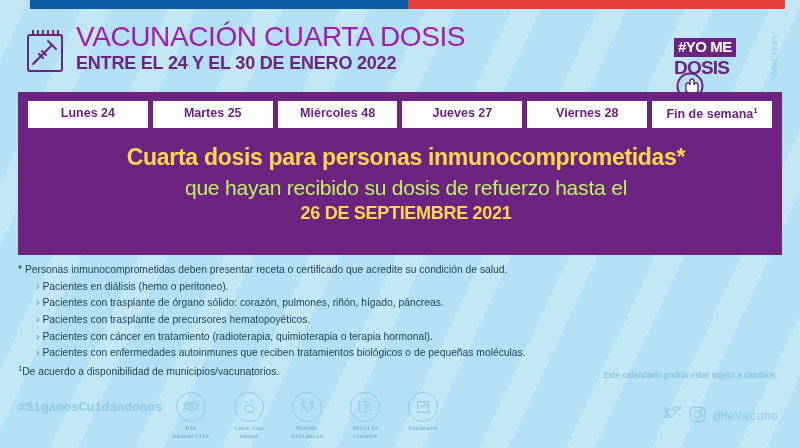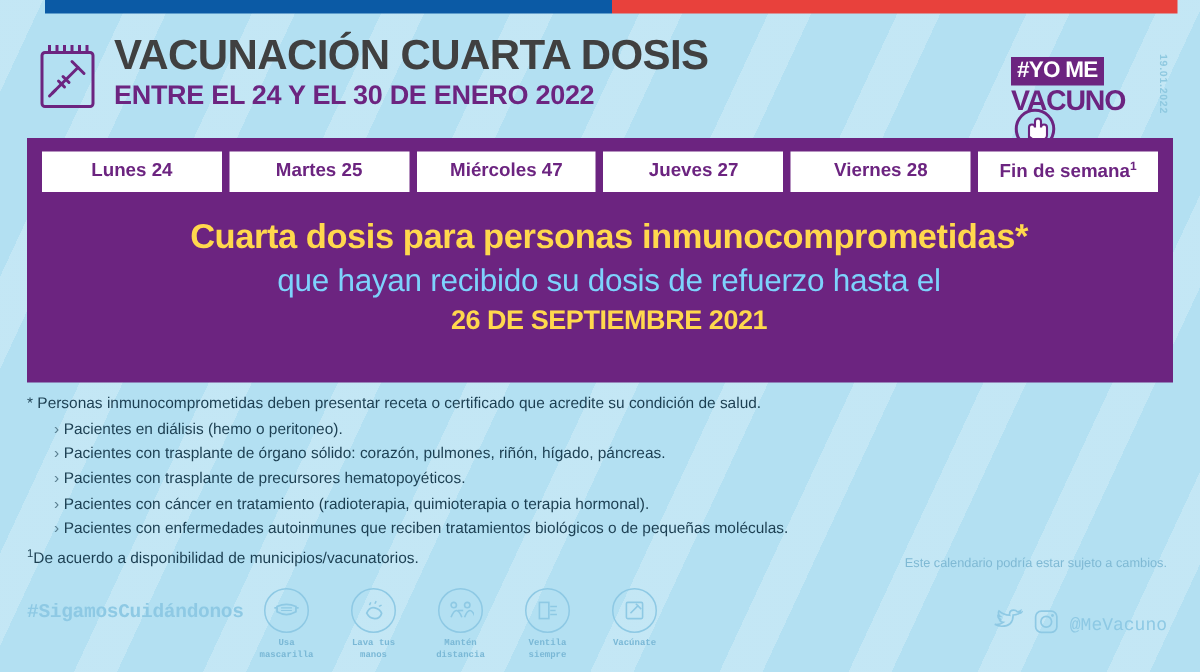--- a/index.html
+++ b/index.html
@@ -18,21 +18,21 @@
     pointer-events:none;
   }
   .flag-bar { position:absolute; top:0; left:30px; width:755px; height:9px; display:flex; }
   .flag-blue { background:#0b5aa5; width:50%; height:100%; }
   .flag-red  { background:#e8413c; width:50%; height:100%; }
 
   .header { position:absolute; top:22px; left:24px; right:20px; height:62px; }
   .cal-icon { position:absolute; left:0; top:6px; width:42px; height:46px; }
   .title-block { position:absolute; left:52px; top:0; }
   .title-main {
-    font-size:28px; font-weight:bold; color:#404040;
+    font-size:28px; font-weight:normal; color:#a21caf;
     letter-spacing:-0.4px; line-height:1.05; white-space:nowrap;
   }
   .title-sub {
     font-size:18px; font-weight:bold; color:#6c2480;
     letter-spacing:-0.2px; line-height:1.2; margin-top:2px; white-space:nowrap;
   }
 
   .logo { position:absolute; right:28px; top:16px; width:78px; height:66px; }
   .logo-tag1 {
     background:#6c2480; color:#ffffff; font-weight:bold; font-size:15px;
@@ -56,21 +56,21 @@
   .tabs { display:flex; gap:5px; padding:9px 10px 0 10px; }
   .tab {
     flex:1; background:#ffffff; color:#6c2480;
     font-size:12.5px; font-weight:bold; text-align:center;
     padding:6px 2px 6px 2px; line-height:1.1; white-space:nowrap;
   }
   .tab sup { font-size:8px; vertical-align:super; }
 
   .msg { text-align:center; padding:16px 8px 0 20px; }
   .msg-l1 { color:#ffd84d; font-size:23px; font-weight:bold; line-height:1.2; letter-spacing:-0.3px; }
-  .msg-l2 { color:#7dd3fc; font-size:21px; line-height:1.3; letter-spacing:-0.2px; margin-top:2px; }
+  .msg-l2 { color:#bef264; font-size:21px; line-height:1.3; letter-spacing:-0.2px; margin-top:2px; }
   .msg-l3 { color:#ffd84d; font-size:18px; font-weight:bold; line-height:1.2; letter-spacing:-0.3px; margin-top:2px; }
 
   .notes {
     position:absolute; left:18px; top:262px; width:764px;
     font-size:10.3px; color:#1c3f52; line-height:1.62;
   }
   .note-main { font-weight:normal; }
   .note-main .star { color:#1c3f52; }
   .note-item { padding-left:18px; }
   .note-item .arrow { color:#5a7f91; margin-right:3px; }
@@ -122,36 +122,36 @@
         <line x1="9" y1="36" x2="13" y2="32"></line>
       </g>
     </svg>
   </span>
   <div class="title-block">
     <div class="title-main">VACUNACIÓN CUARTA DOSIS</div>
     <div class="title-sub">ENTRE EL 24 Y EL 30 DE ENERO 2022</div>
   </div>
   <div class="logo">
     <span class="logo-tag1">#YO ME</span>
-    <span class="logo-tag2">VACUNO</span>
+    <span class="logo-tag2">DOSIS</span>
     <span class="hand-icon">
       <svg viewBox="0 0 28 28" width="28" height="28">
         <circle cx="14" cy="14" r="12.5" fill="none" stroke="#6c2480" stroke-width="2"></circle>
         <path d="M10 21 V13 q0-2 2-2 t2 2 V9 q0-2 2-2 t2 2 v4 q0-2 2-2 t2 2 v5 q0 3-3 3 h-5 q-2 0-4-2 z" fill="#ffffff" stroke="#6c2480" stroke-width="1.4"></path>
       </svg>
     </span>
   </div>
   <div class="vert-date">19.01.2022</div>
 </div>
 
 <div class="panel">
   <div class="tabs">
     <div class="tab"><span>Lunes 24</span></div>
     <div class="tab"><span>Martes 25</span></div>
-    <div class="tab"><span>Miércoles 47</span></div>
+    <div class="tab"><span>Miércoles 48</span></div>
     <div class="tab"><span>Jueves 27</span></div>
     <div class="tab"><span>Viernes 28</span></div>
     <div class="tab"><span>Fin de semana</span><sup>1</sup></div>
   </div>
   <div class="msg">
     <div class="msg-l1">Cuarta dosis para personas inmunocomprometidas*</div>
     <div class="msg-l2">que hayan recibido su dosis de refuerzo hasta el</div>
     <div class="msg-l3">26 DE SEPTIEMBRE 2021</div>
   </div>
 </div>

